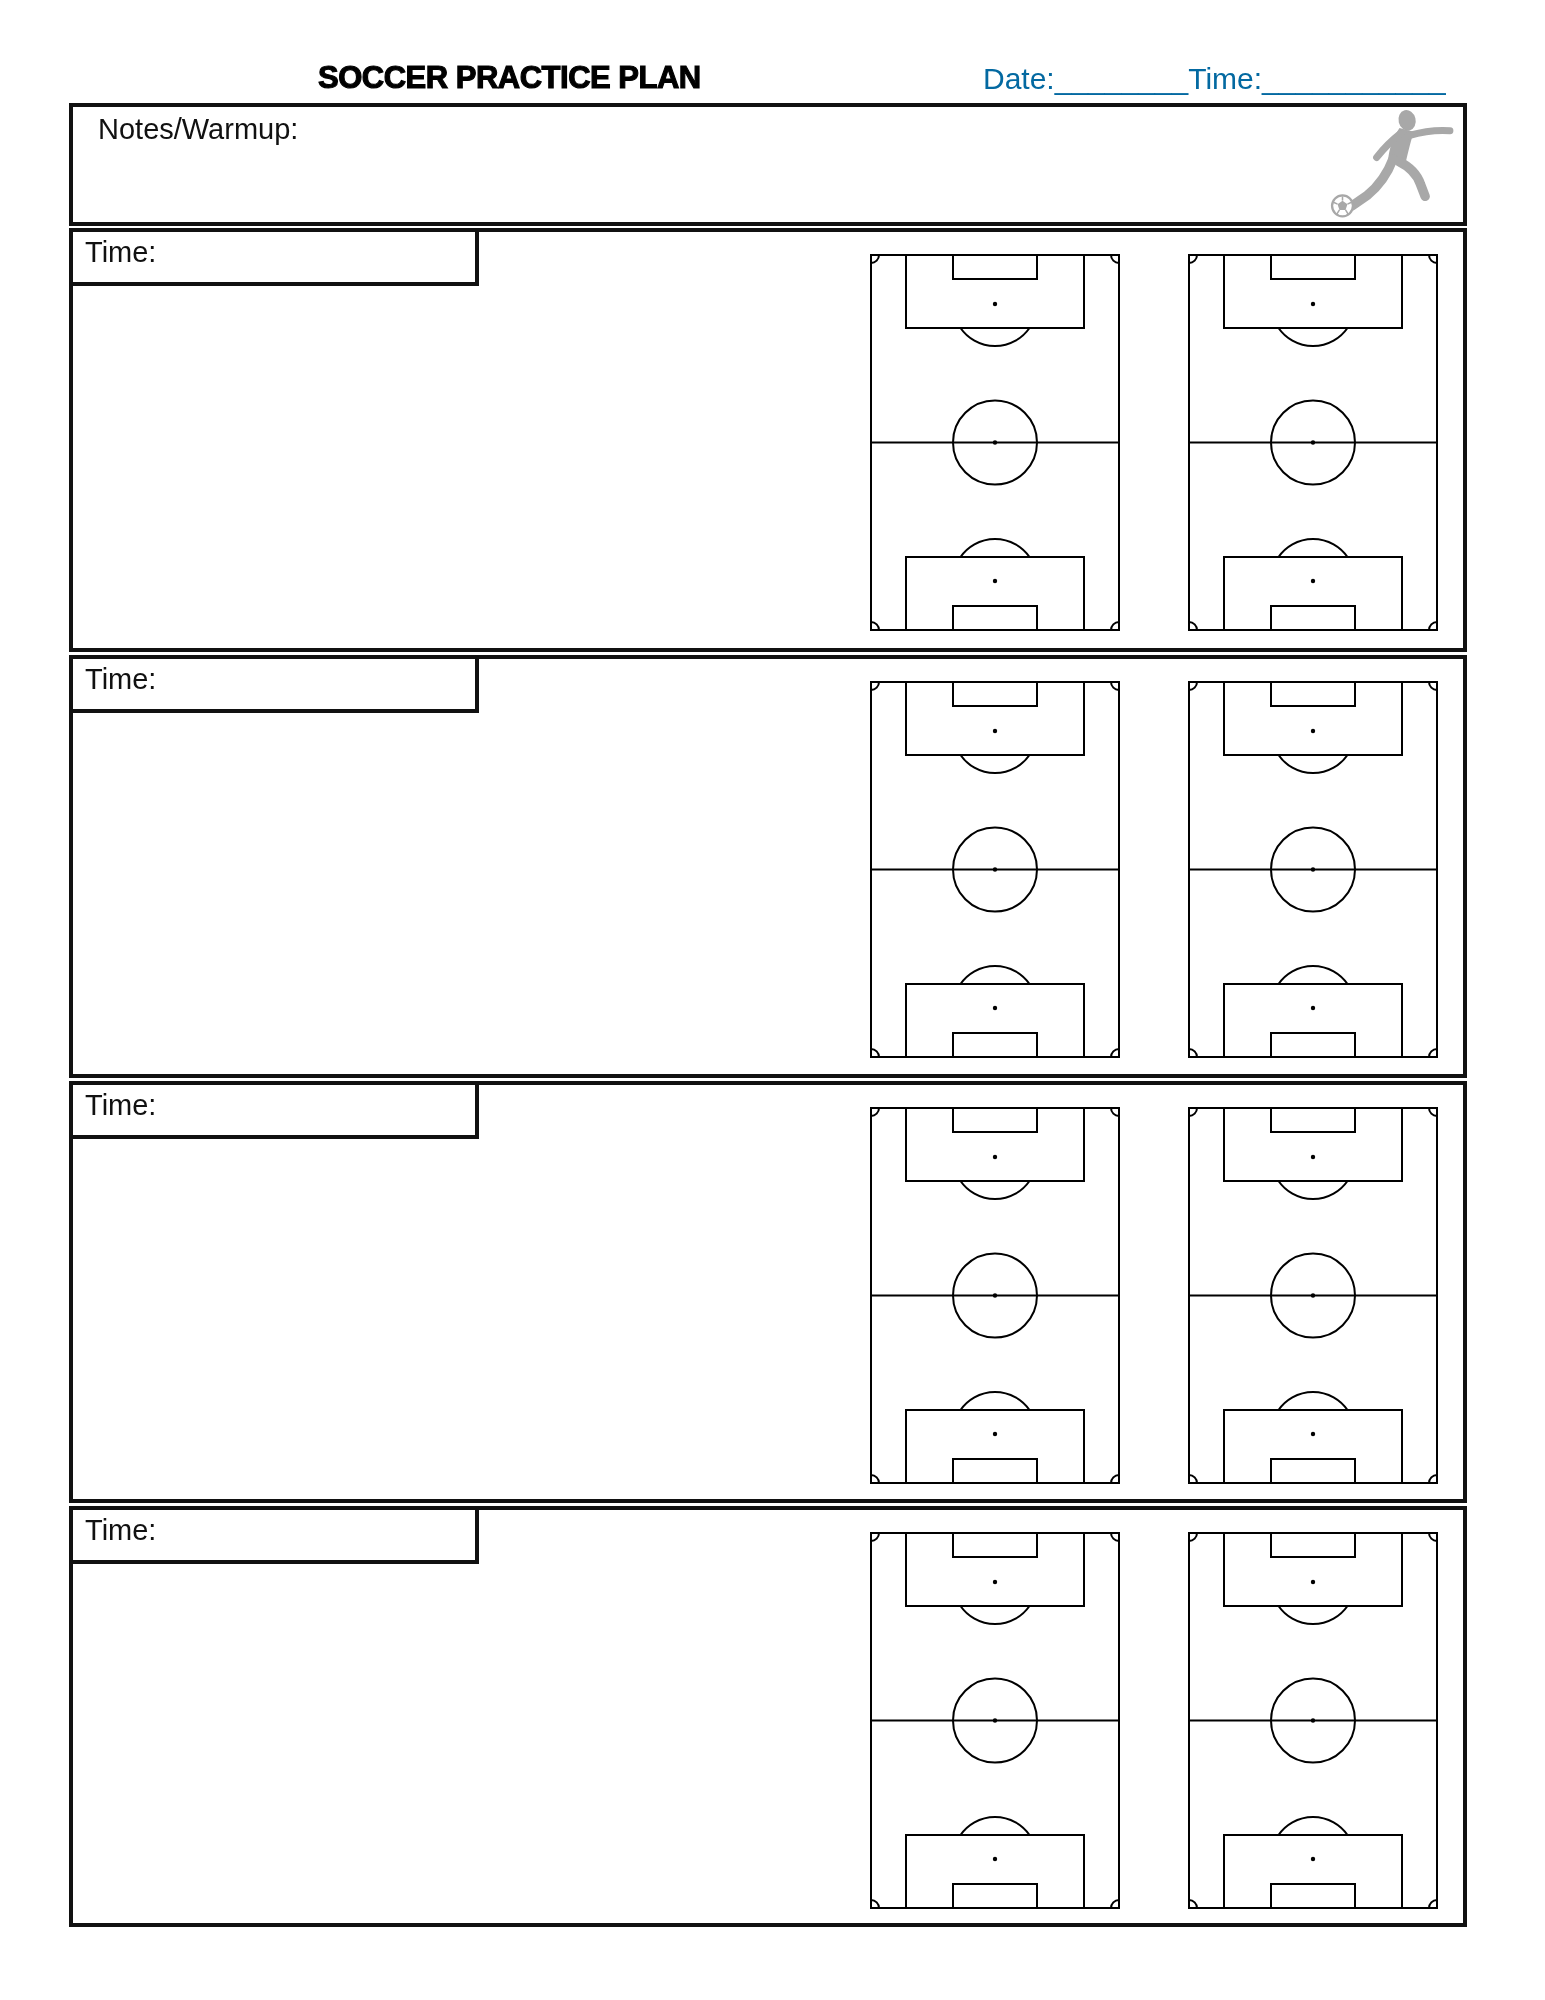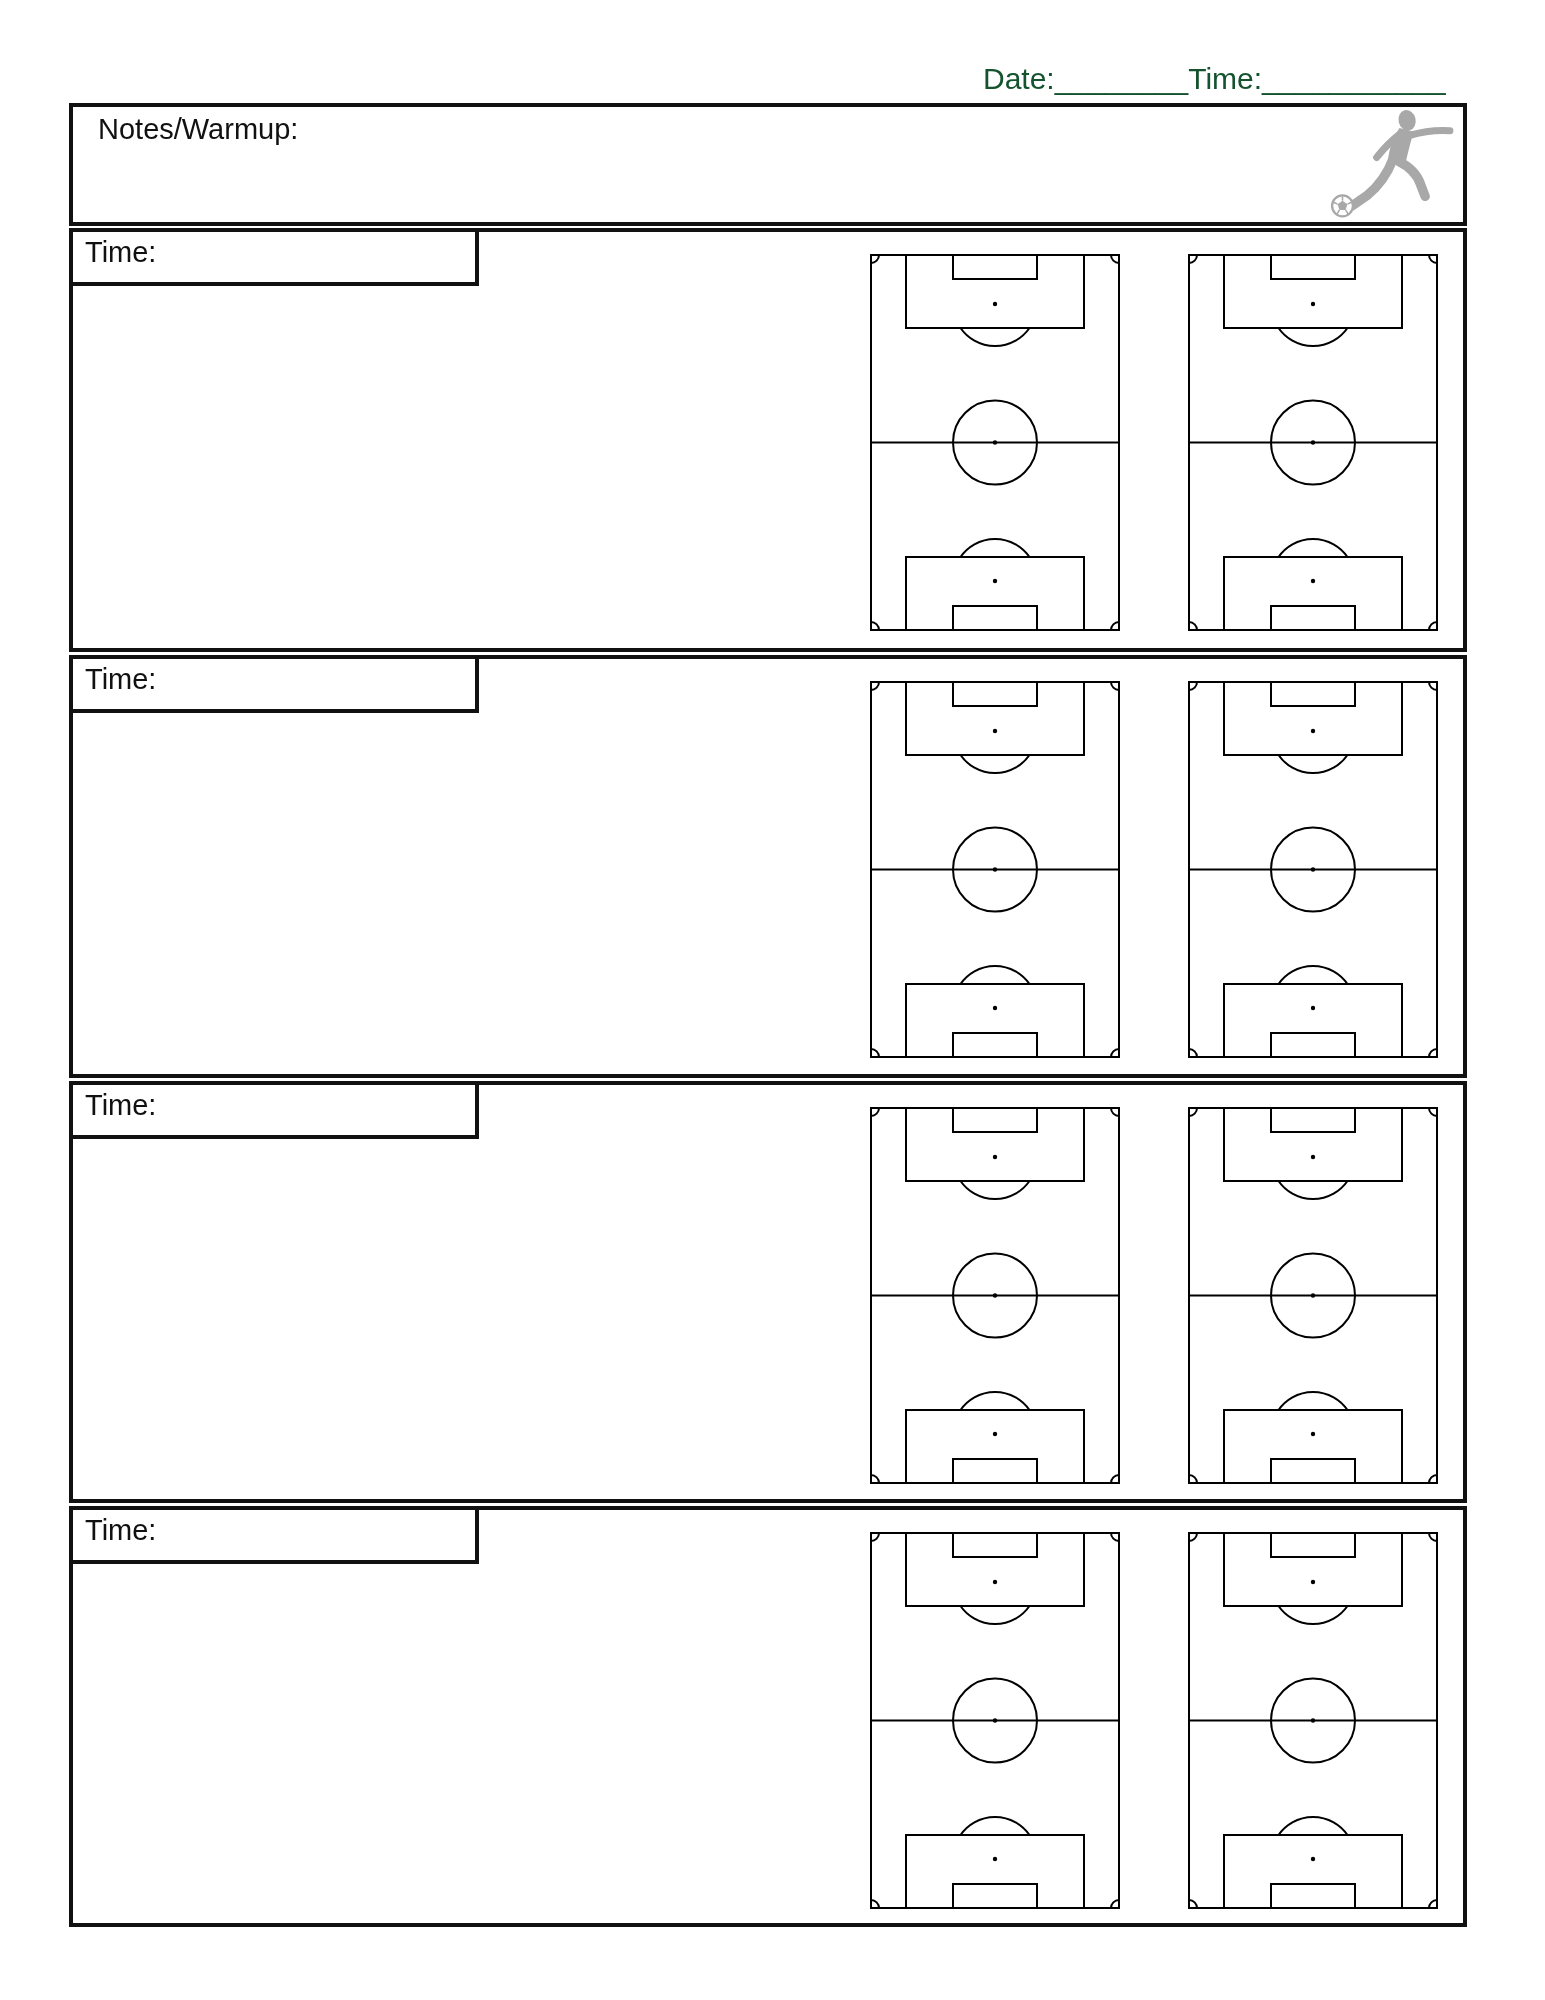--- a/index.html
+++ b/index.html
@@ -16,21 +16,21 @@
   .title {
     position:absolute; left:318px; top:60px;
     font-size:31px; font-weight:bold; letter-spacing:-0.5px;
     color:#000;
     -webkit-text-stroke:1.1px #000;
     white-space:nowrap;
   }
 
   .datetime {
     position:absolute; left:983px; top:62px;
-    font-size:30px; color:#14532d; white-space:nowrap;
+    font-size:30px; color:#0369a1; white-space:nowrap;
   }
   .datetime .blank { letter-spacing:0; }
 
   .notes-box {
     position:absolute; left:69px; top:103px;
     width:1398px; height:123px;
     border:4px solid #111; background:#fff;
   }
   .notes-label {
     padding:6px 0 0 25px;
@@ -87,20 +87,21 @@
     <g fill="#000" stroke="none">
       <circle cx="125" cy="188.5" r="2.2"></circle>
       <circle cx="125" cy="50" r="2.2"></circle>
       <circle cx="125" cy="327" r="2.2"></circle>
     </g>
   </symbol>
 </svg>
 
 <div class="page">
 
+  <div class="title">SOCCER PRACTICE PLAN</div>
 
   <div class="datetime"><span>Date:</span><span class="blank">________</span><span>Time:</span><span class="blank">___________</span></div>
 
   <div class="notes-box">
     <div class="notes-label">Notes/Warmup:</div>
     <div class="player-wrap">
       <svg viewBox="0 0 140 120" width="134" height="114">
         <g fill="#a8a8a8" stroke="none">
           <ellipse cx="88" cy="13" rx="9" ry="11" transform="rotate(-14 88 13)"></ellipse>
           <path d="M 80 21 C 73 31 69 43 68 55 L 86 60 C 89 46 93 31 95 25 Z"></path>

